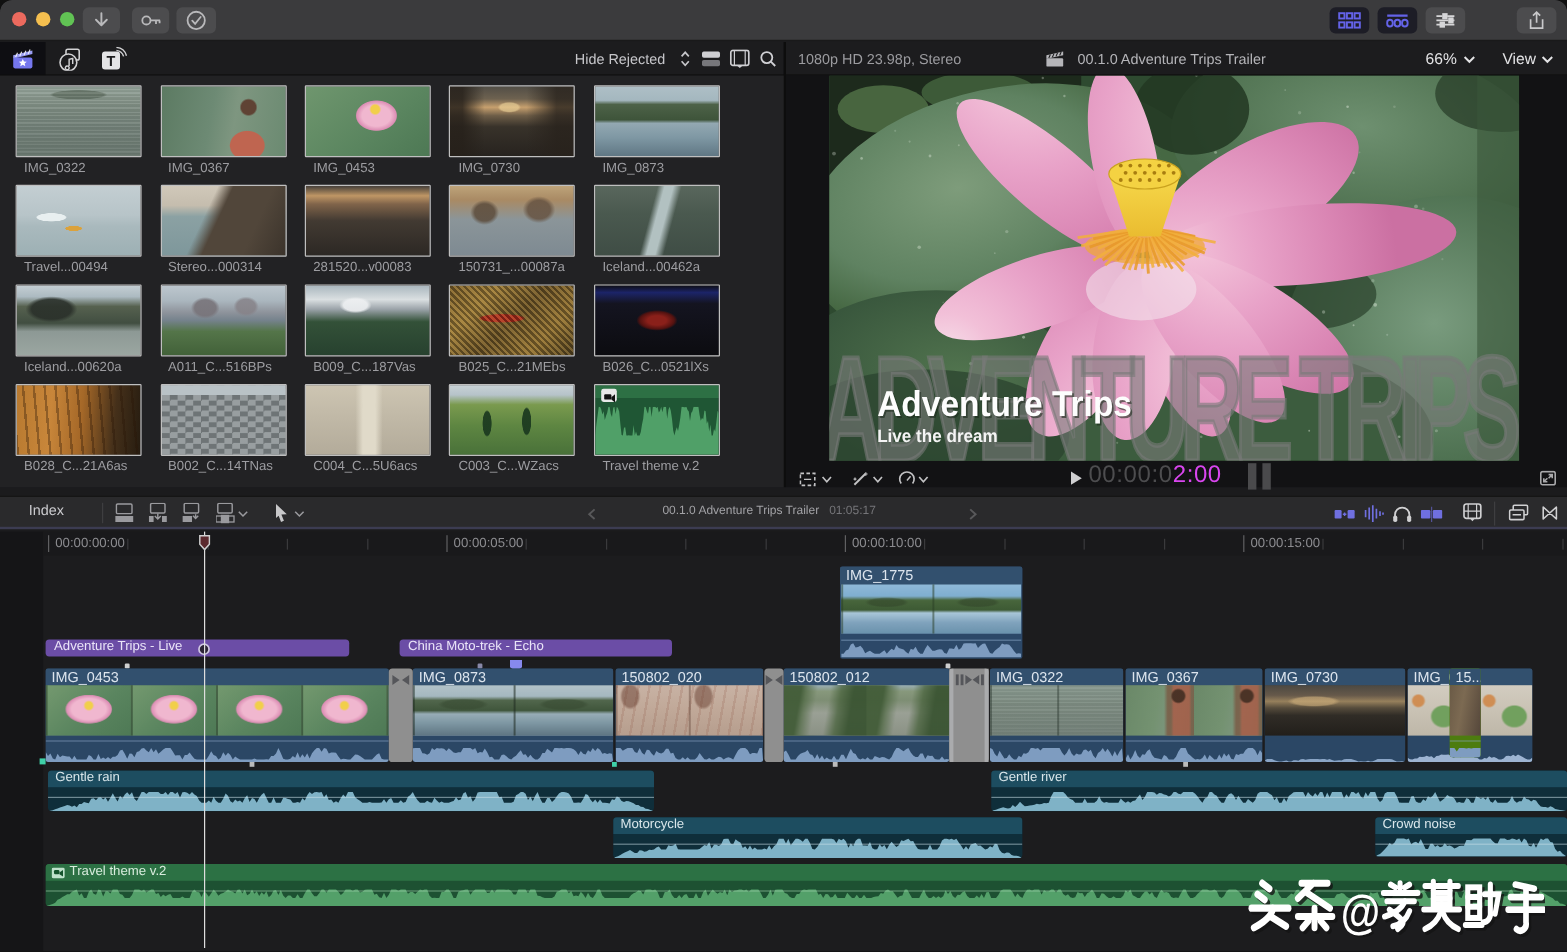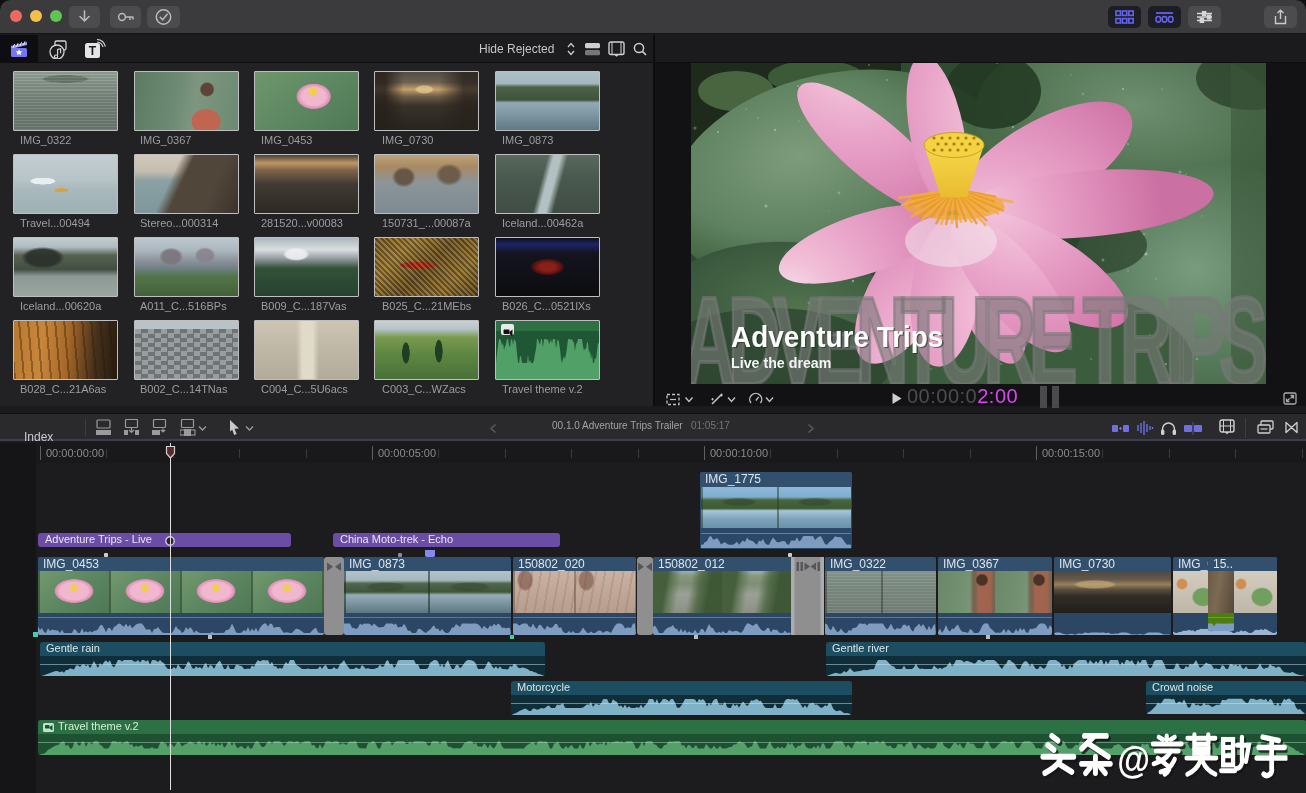--- a/index.html
+++ b/index.html
@@ -119,20 +119,39 @@
         <rect x="1" y="8" width="15" height="5.2" rx="1.5" fill="#77777b"></rect>
       </svg>
 <svg class="abs" style="left:608px;top:6px" width="17" height="16">
         <rect x="1" y="1" width="15" height="12.5" rx="1.8" fill="none" stroke="#cfcfd3" stroke-width="1.4"></rect>
         <path d="M4 1 v12.5 M13 1 v12.5" stroke="#cfcfd3" stroke-width="1"></path>
         <path d="M6 13.5 l2.5 2.2 2.5-2.2 Z" fill="#cfcfd3"></path>
       </svg>
 <svg class="abs" style="left:632px;top:6px" width="16" height="16">
         <circle cx="7" cy="7" r="4.6" stroke="#cfcfd3" stroke-width="1.5" fill="none"></circle>
         <path d="M10.4 10.4 l3.6 3.6" stroke="#cfcfd3" stroke-width="1.6"></path>
+      </svg>
+</div>
+<div id="row2R">
+<div class="gtxt abs" style="left:10px;top:7px">1080p HD 23.98p, Stereo</div>
+<svg class="abs" style="left:216px;top:7px" width="17" height="14">
+        <path d="M1 4 L15 1 L15 4 L1 7 Z" fill="#b5b5b9"></path>
+        <g stroke="#1c1c1e" stroke-width=".9">
+          <path d="M3 6.4 l1.3-3 M6 5.7 l1.3-3 M9 5 l1.3-3 M12 4.3 l1.3-3"></path>
+        </g>
+        <rect x="1" y="6.5" width="14" height="7" rx="1" fill="#b5b5b9"></rect>
+      </svg>
+<div class="abs" style="left:243px;top:7px;color:#b4b4b8;font-size:12px">00.1.0 Adventure Trips Trailer</div>
+<div class="abs" style="left:533px;top:6px;color:#e3e3e5;font-size:13px">66%</div>
+<svg class="abs" style="left:564px;top:11px" width="11" height="8">
+        <path d="M1.5 1.5 l4 4 4-4" stroke="#e3e3e5" stroke-width="1.6" fill="none"></path>
+      </svg>
+<div class="abs" style="left:597px;top:6px;color:#e3e3e5;font-size:13px">View</div>
+<svg class="abs" style="left:629px;top:11px" width="11" height="8">
+        <path d="M1.5 1.5 l4 4 4-4" stroke="#e3e3e5" stroke-width="1.6" fill="none"></path>
       </svg>
 </div>
 <div id="vsep"></div>
 <div class="abs" style="left:0;top:62px;width:1306px;height:1px;background:#0e0e0e"></div>
 <div id="browser">
 <div class="thumb" style="left:13px;top:8px;background:repeating-linear-gradient(180deg, rgba(255,255,255,.07) 0 1px, rgba(20,30,22,.08) 1px 3px) 0 18px/100% 100%,radial-gradient(ellipse 30px 5px at 50% 12%, rgba(70,85,70,.5) 0 70%, transparent 80%) 0 0/100% 100%,linear-gradient(180deg,#95a49b 0%,#8a988e 16%,#7e8c82 32%,#74827a 55%,#6a7870 100%) 0 0/100% 100%"></div>
 <div class="tlabel" style="left:20px;top:71px">IMG_0322</div>
 <div class="thumb" style="left:134px;top:8px;background:radial-gradient(circle 7px at 70% 30%, #5f4334 0 6px, transparent 7.5px) 0 0/100% 100%,radial-gradient(ellipse 19px 16px at 69% 85%, #bf6550 0 14px, transparent 15px) 0 0/100% 100%,linear-gradient(100deg,#5c7a62 0%,#6d8a74 40%,#7e9680 58%,#6b8a71 100%) 0 0/100% 100%"></div>
 <div class="tlabel" style="left:140px;top:71px">IMG_0367</div>
 <div class="thumb" style="left:254px;top:8px;background:radial-gradient(circle 4.5px at 56% 33%, #f1cf4a 0 3.5px, transparent 5px) 0 0/100% 100%,radial-gradient(ellipse 23px 17px at 57% 42%, #f0b7cf 0 52%, #dc8eb4 72%, rgba(220,142,180,0) 76%) 0 0/100% 100%,linear-gradient(140deg,#6f966e 0%,#5a855f 60%,#4d7854 100%) 0 0/100% 100%"></div>
@@ -399,21 +418,21 @@
 <div class="abs" style="left:397px;top:2px;width:7px;height:22px;background:#4a4a4c"></div>
 <svg class="abs" style="left:628px;top:8px" width="14" height="13">
           <g stroke="#a9a9ab" stroke-width="1.3" fill="none">
             <rect x="1" y="1" width="12" height="11" rx="1.5"></rect>
             <path d="M3.5 9.5 l3-3 M10.5 3.5 l-3 3 M3.5 6.5 v3 h3 M10.5 6.5 v-3 h-3"></path>
           </g>
         </svg>
 </div>
 </div>
 <div id="ttool">
-<div class="abs" style="left:24px;top:16px;color:#cacace;font-size:12px">Index</div>
+<div class="abs" style="left:24px;top:4px;color:#cacace;font-size:12px">Index</div>
 <div class="abs" style="left:85px;top:5px;width:1px;height:17px;background:#3e3e40"></div>
 <svg class="abs" style="left:96px;top:5px" width="16" height="18">
         <rect x="1" y="1" width="13" height="8" rx="1" fill="none" stroke="#9a9a9e" stroke-width="1.2"></rect>
         <rect x="0" y="11" width="15" height="5" fill="#9a9a9e"></rect>
       </svg>
 <svg class="abs" style="left:124px;top:5px" width="16" height="18">
         <rect x="1.5" y="0.5" width="12" height="8" rx="1" fill="none" stroke="#9a9a9e" stroke-width="1.2"></rect>
         <path d="M7.5 9 v4 M5 11 l2.5 2.5 2.5-2.5" stroke="#9a9a9e" stroke-width="1.2" fill="none"></path>
         <rect x="0" y="11" width="4" height="5" fill="#9a9a9e"></rect>
         <rect x="11" y="11" width="4" height="5" fill="#9a9a9e"></rect>

